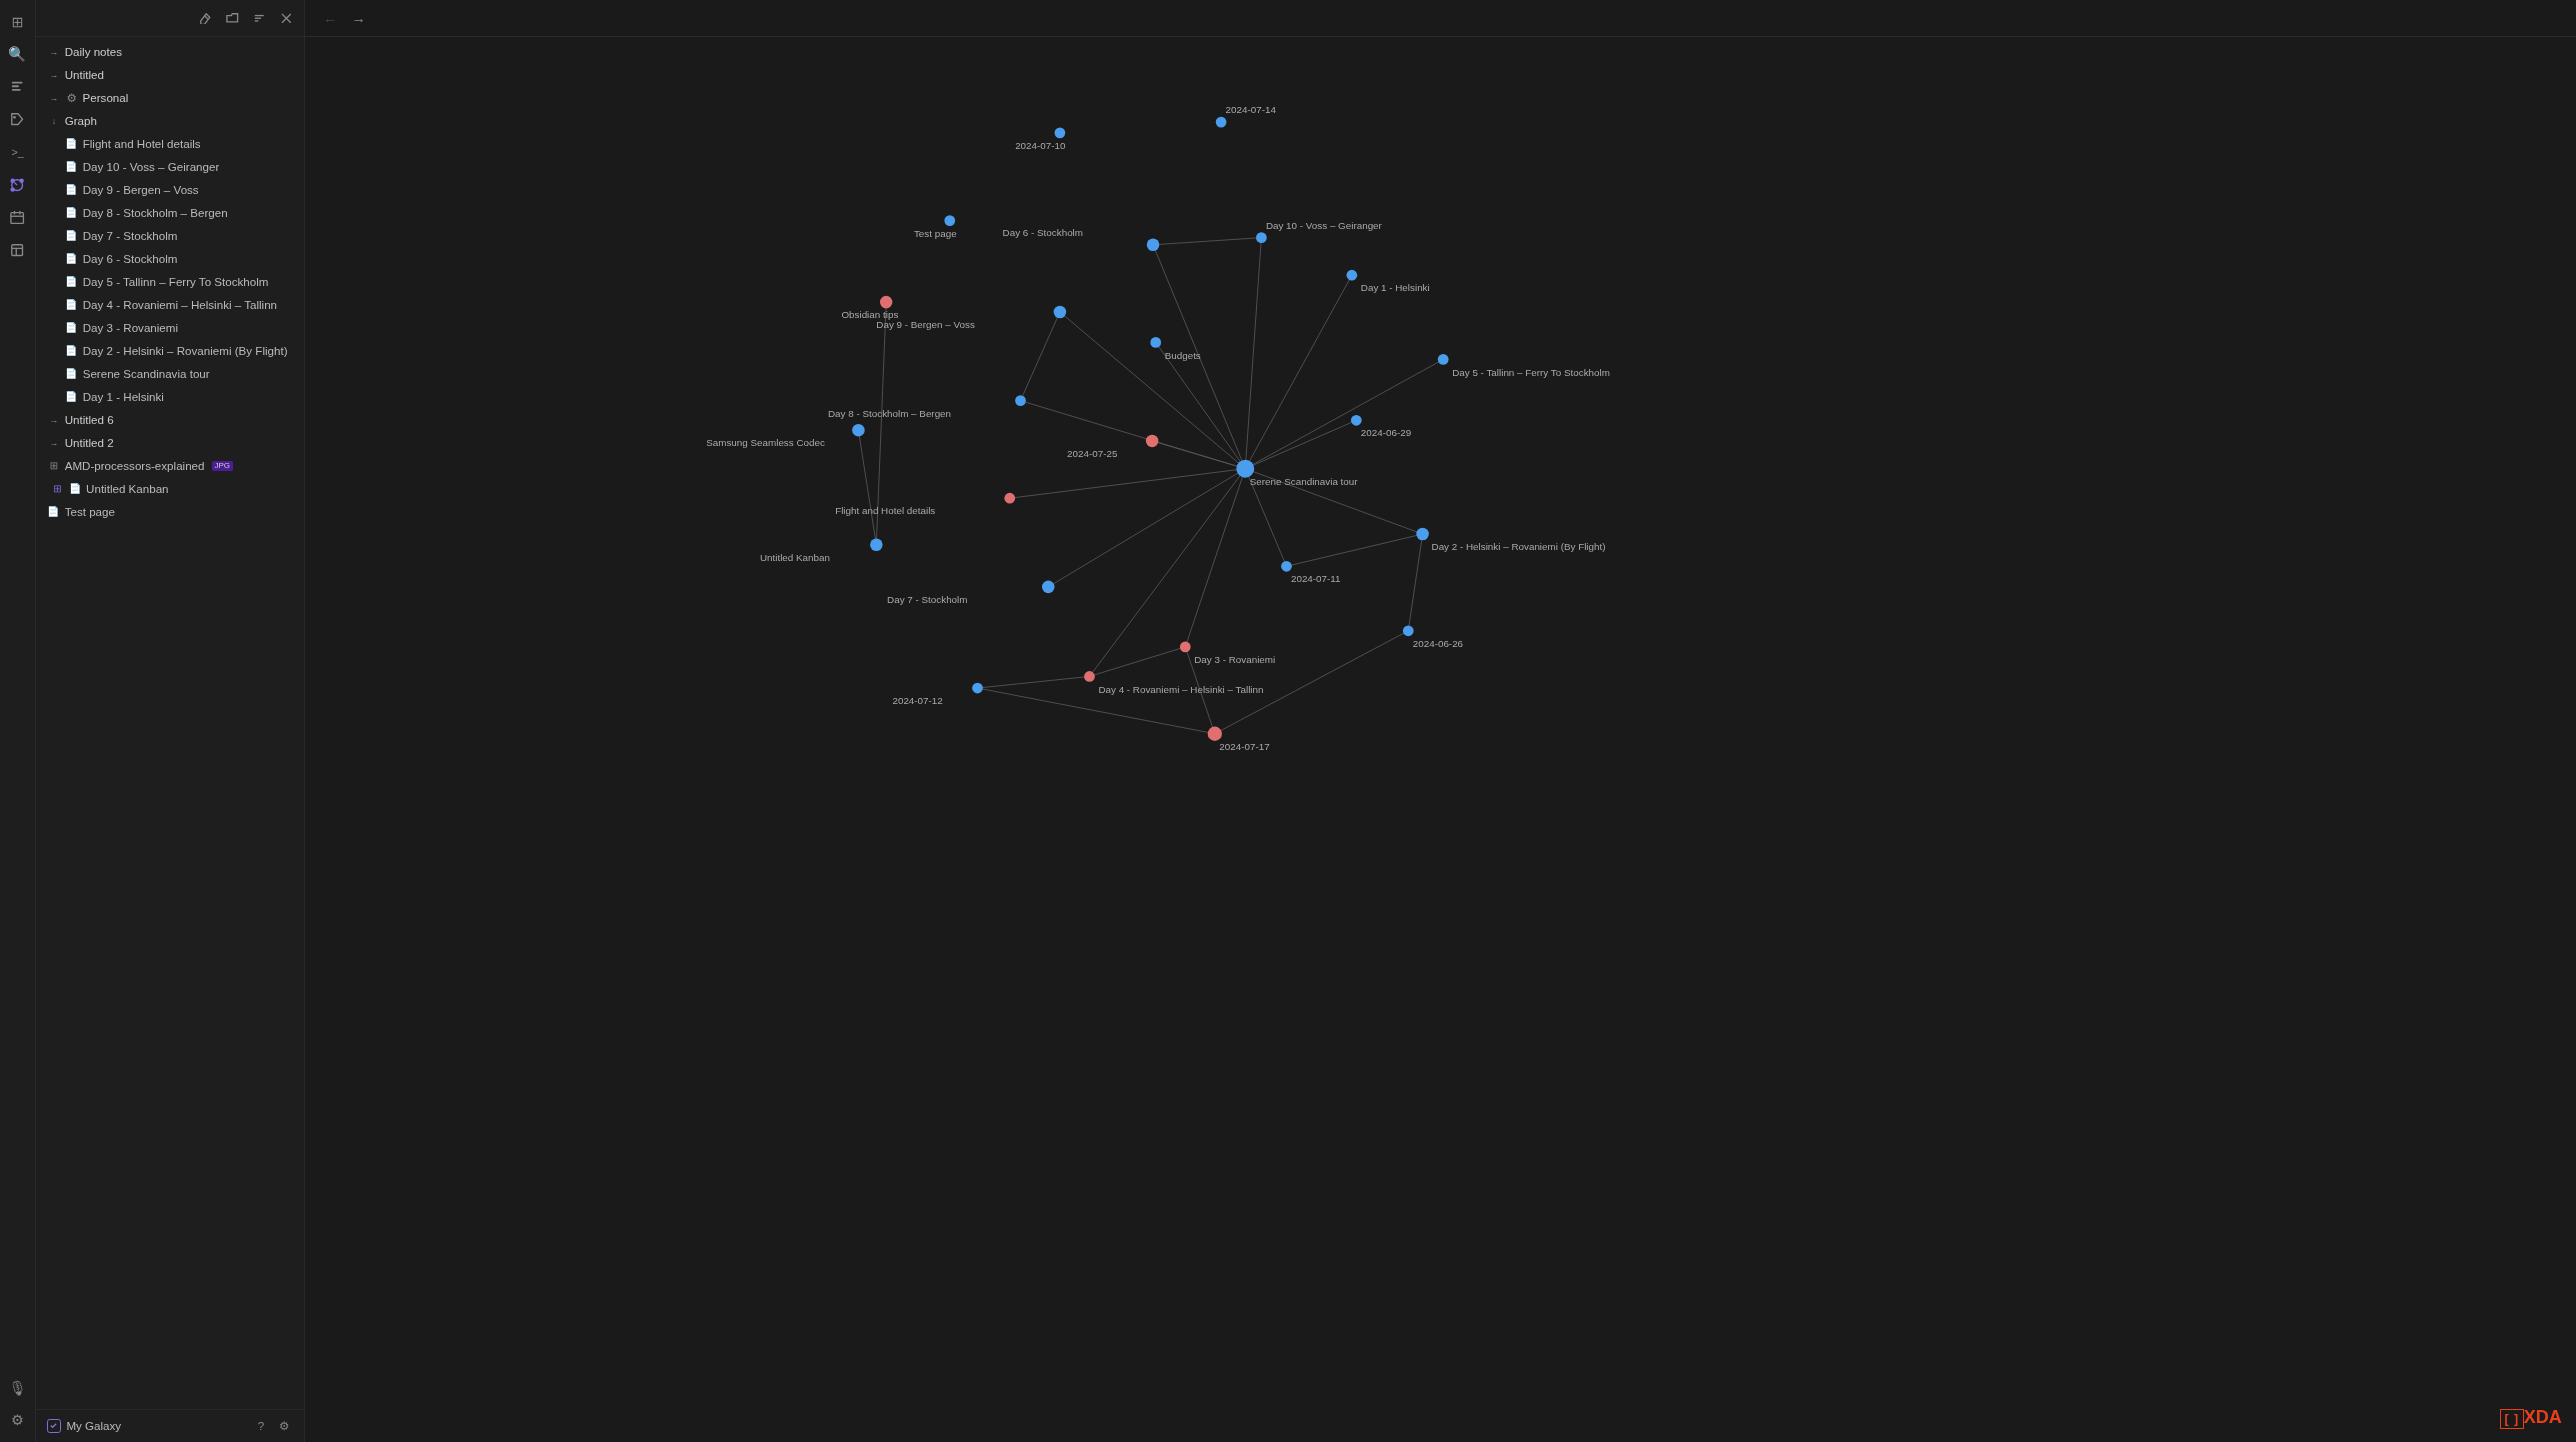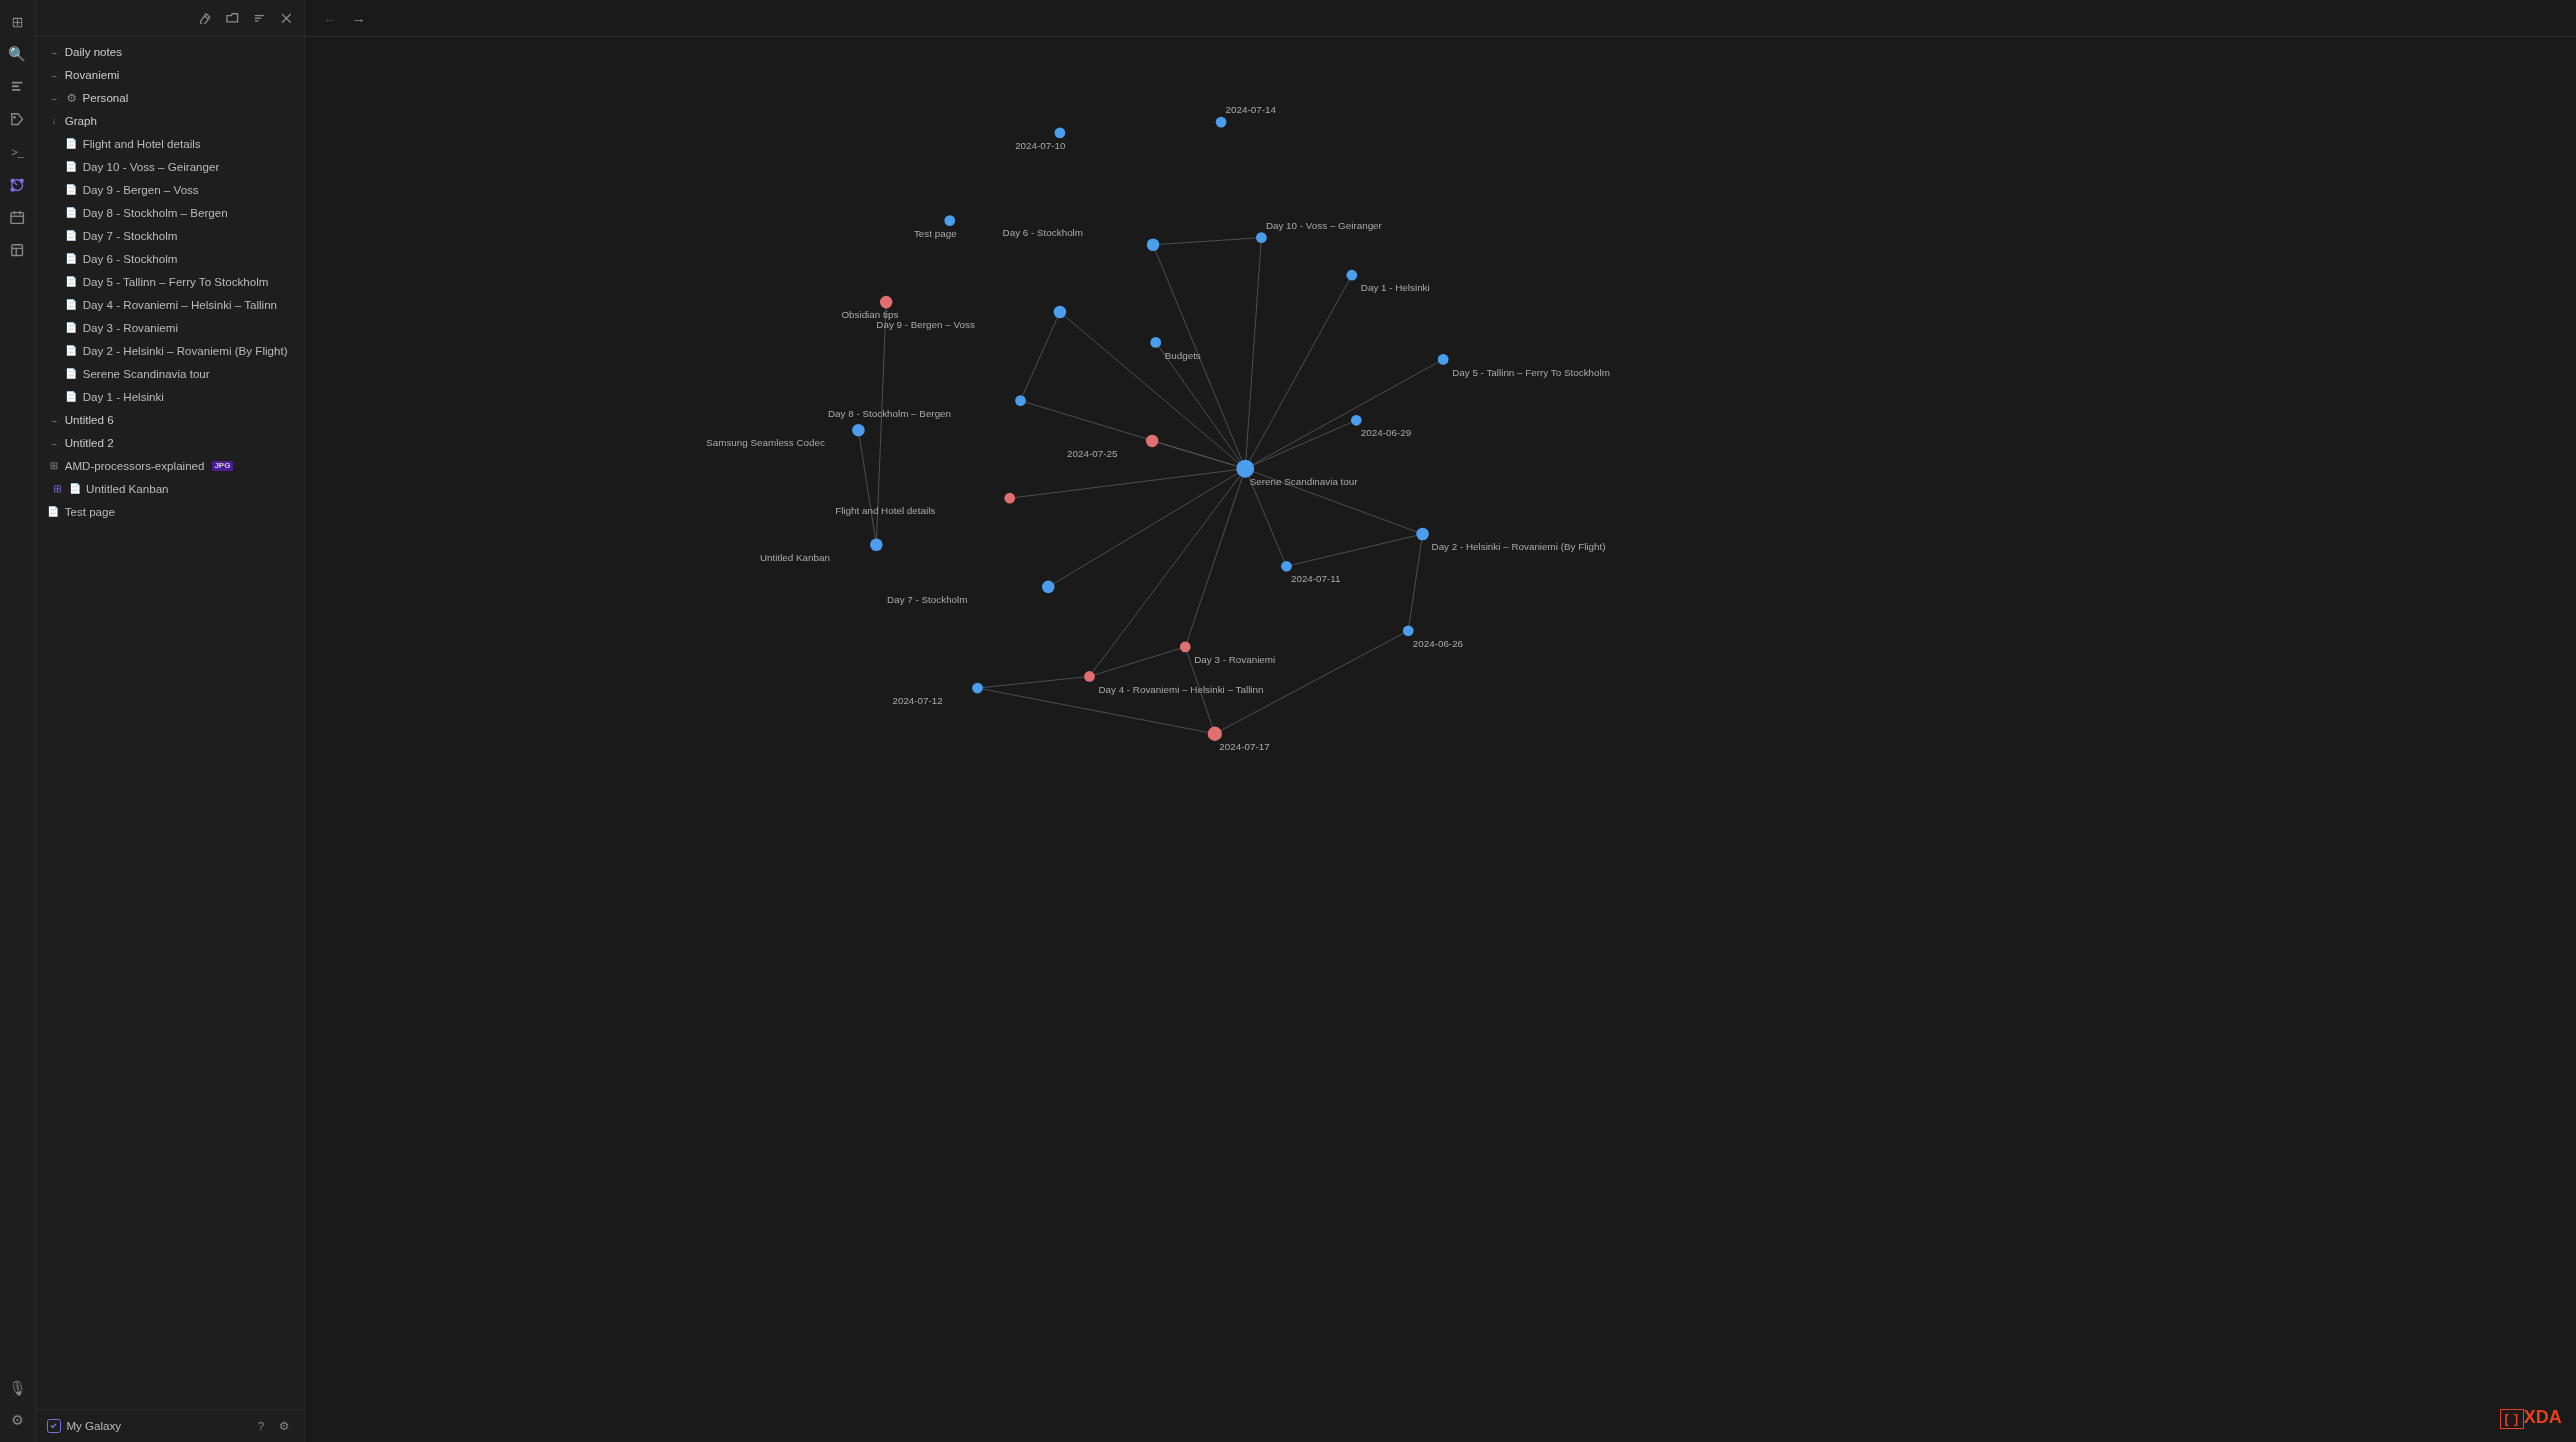--- a/index.html
+++ b/index.html
@@ -116,21 +116,20 @@
     .tree-children { padding-left: 18px; }
 
     
     .badge-jpg {
       background: #4c1d95;
       color: #ccc;
       font-size: 8px;
       padding: 0.9px 2.7px;
       border-radius: 1.8px;
       margin-left: 3.6px;
-      font-weight: bold;
     }
 
     
     .sidebar-footer {
       border-top: 0.9px solid #2a2a2a;
       padding: 7.2px 10.7px;
       display: flex;
       align-items: center;
       gap: 5.4px;
     }
@@ -303,21 +302,21 @@
 
   <div class="sidebar-content">
 
     <div class="tree-item folder">
       <span class="arrow">→</span>
       <span class="item-label">Daily notes</span>
     </div>
 
     <div class="tree-item folder">
       <span class="arrow">→</span>
-      <span class="item-label">Rovaniemi</span>
+      <span class="item-label">Untitled</span>
     </div>
 
     <div class="tree-item folder">
       <span class="arrow">→</span>
       <span class="item-icon" style="color:#888; font-size:11.6px;">⚙</span>
       <span class="item-label">Personal</span>
     </div>
 
     <div class="tree-item folder">
       <span class="arrow">↓</span>

